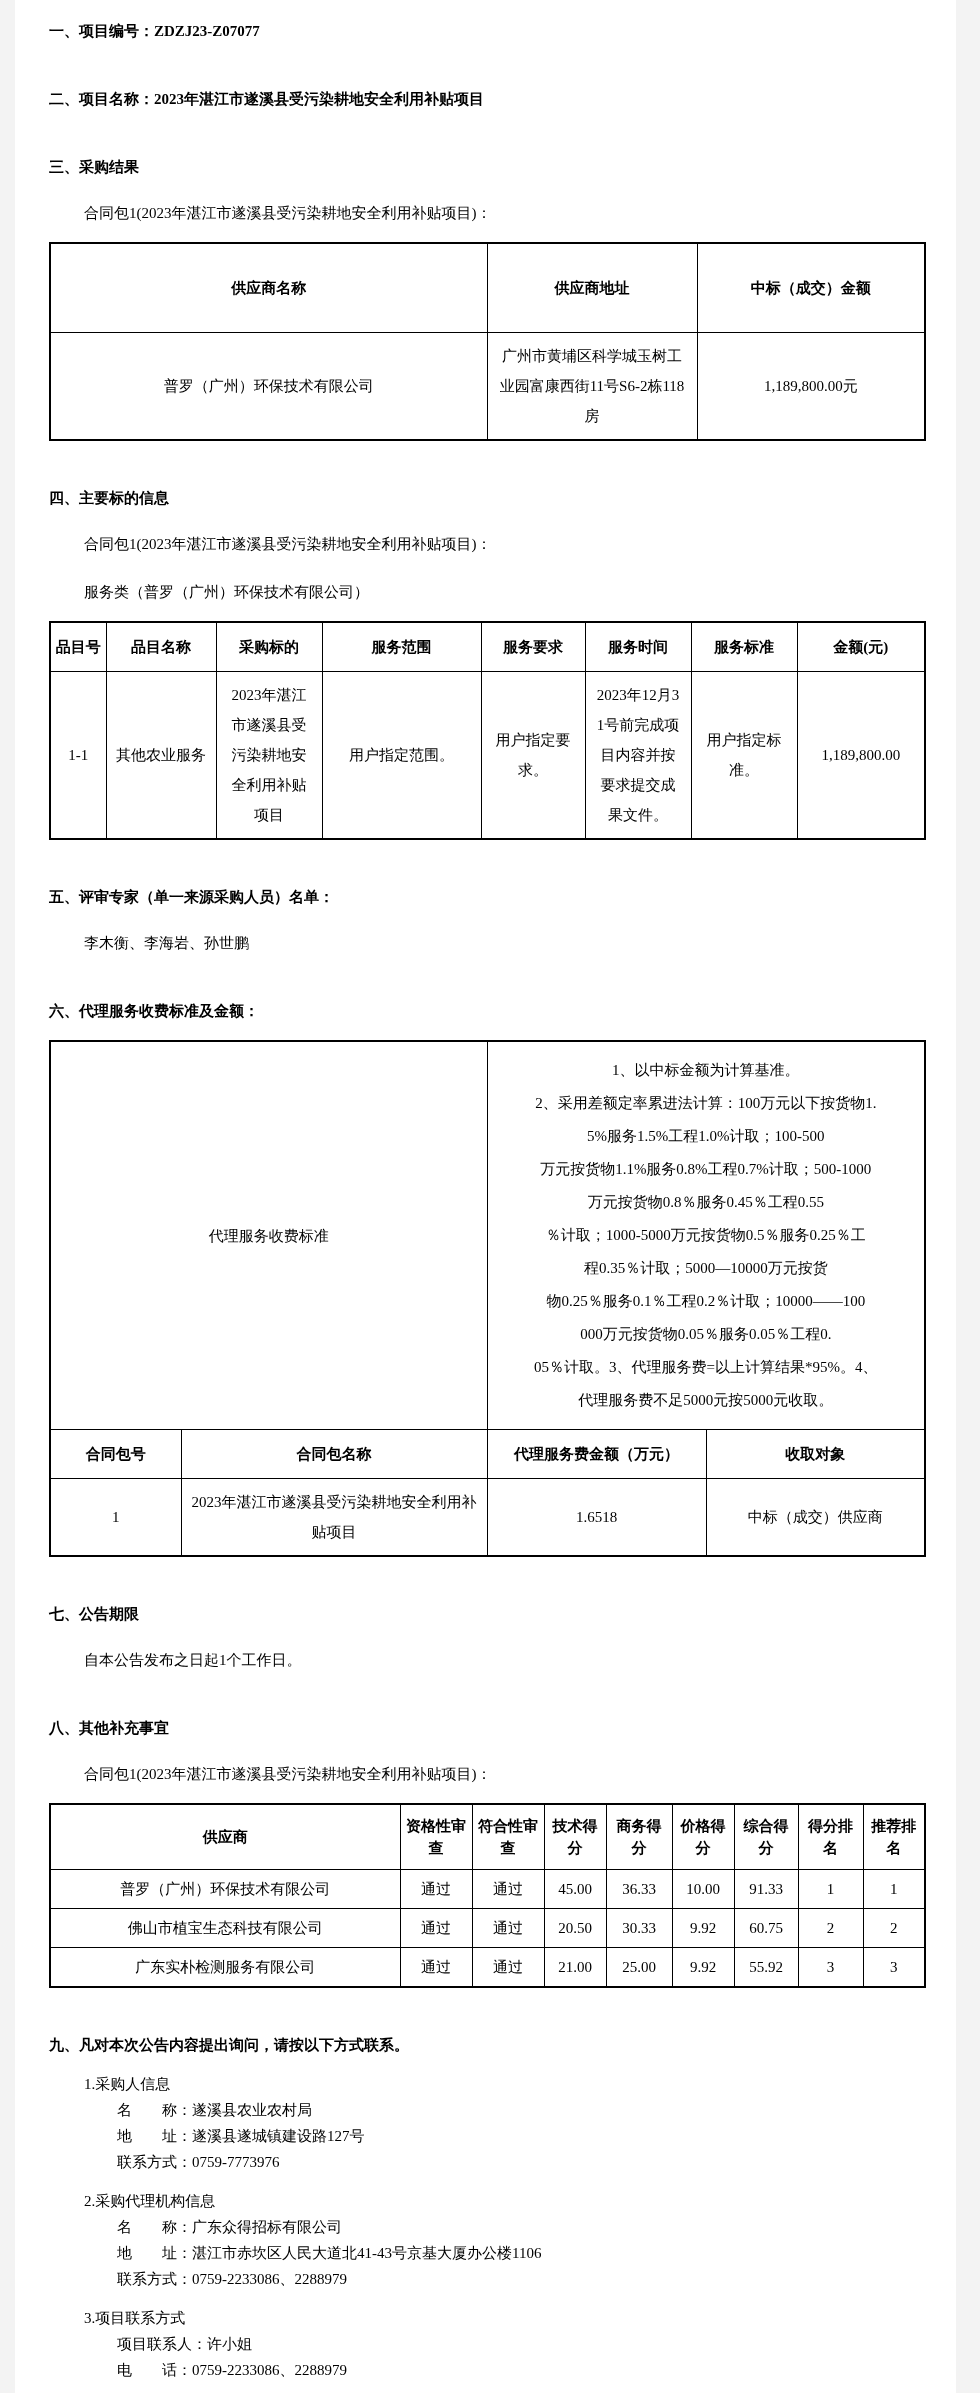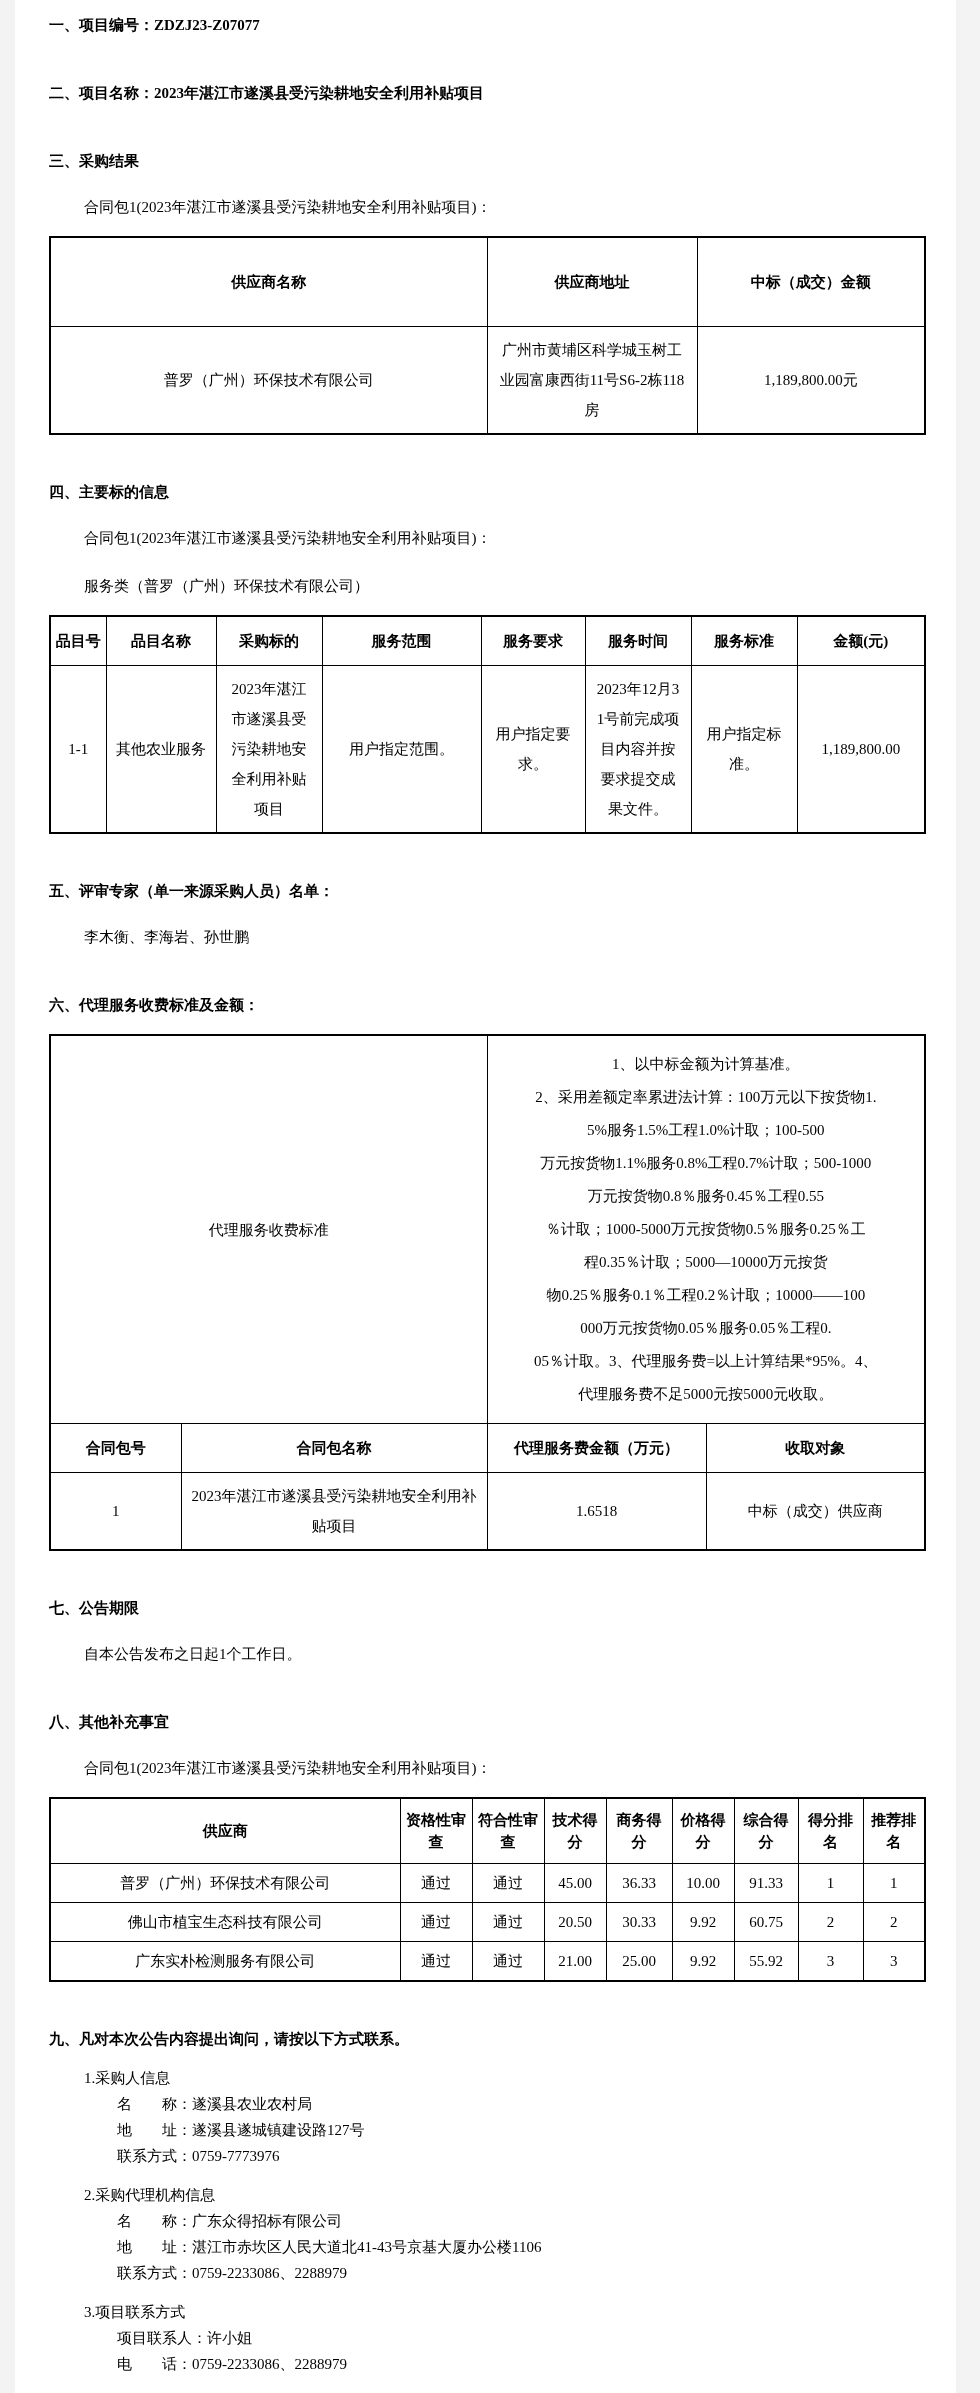--- a/index.html
+++ b/index.html
@@ -17,21 +17,21 @@
     min-height: 2393px;
     background: #ffffff;
     padding: 14px 16px 30px 34px;
   }
   .sec-heading {
     font-size: 15px;
     font-weight: bold;
     line-height: 22px;
     margin: 46px 0 0 0;
   }
-  .sec-heading.first { margin-top: 0; }
+  .sec-heading.first { margin-top: 6px; }
   .indent-line {
     font-size: 15px;
     line-height: 22px;
     margin: 24px 0 0 35px;
   }
   .indent-line.tight { margin-top: 26px; }
 
   table.doc-tbl {
     border-collapse: collapse;
     table-layout: fixed;

